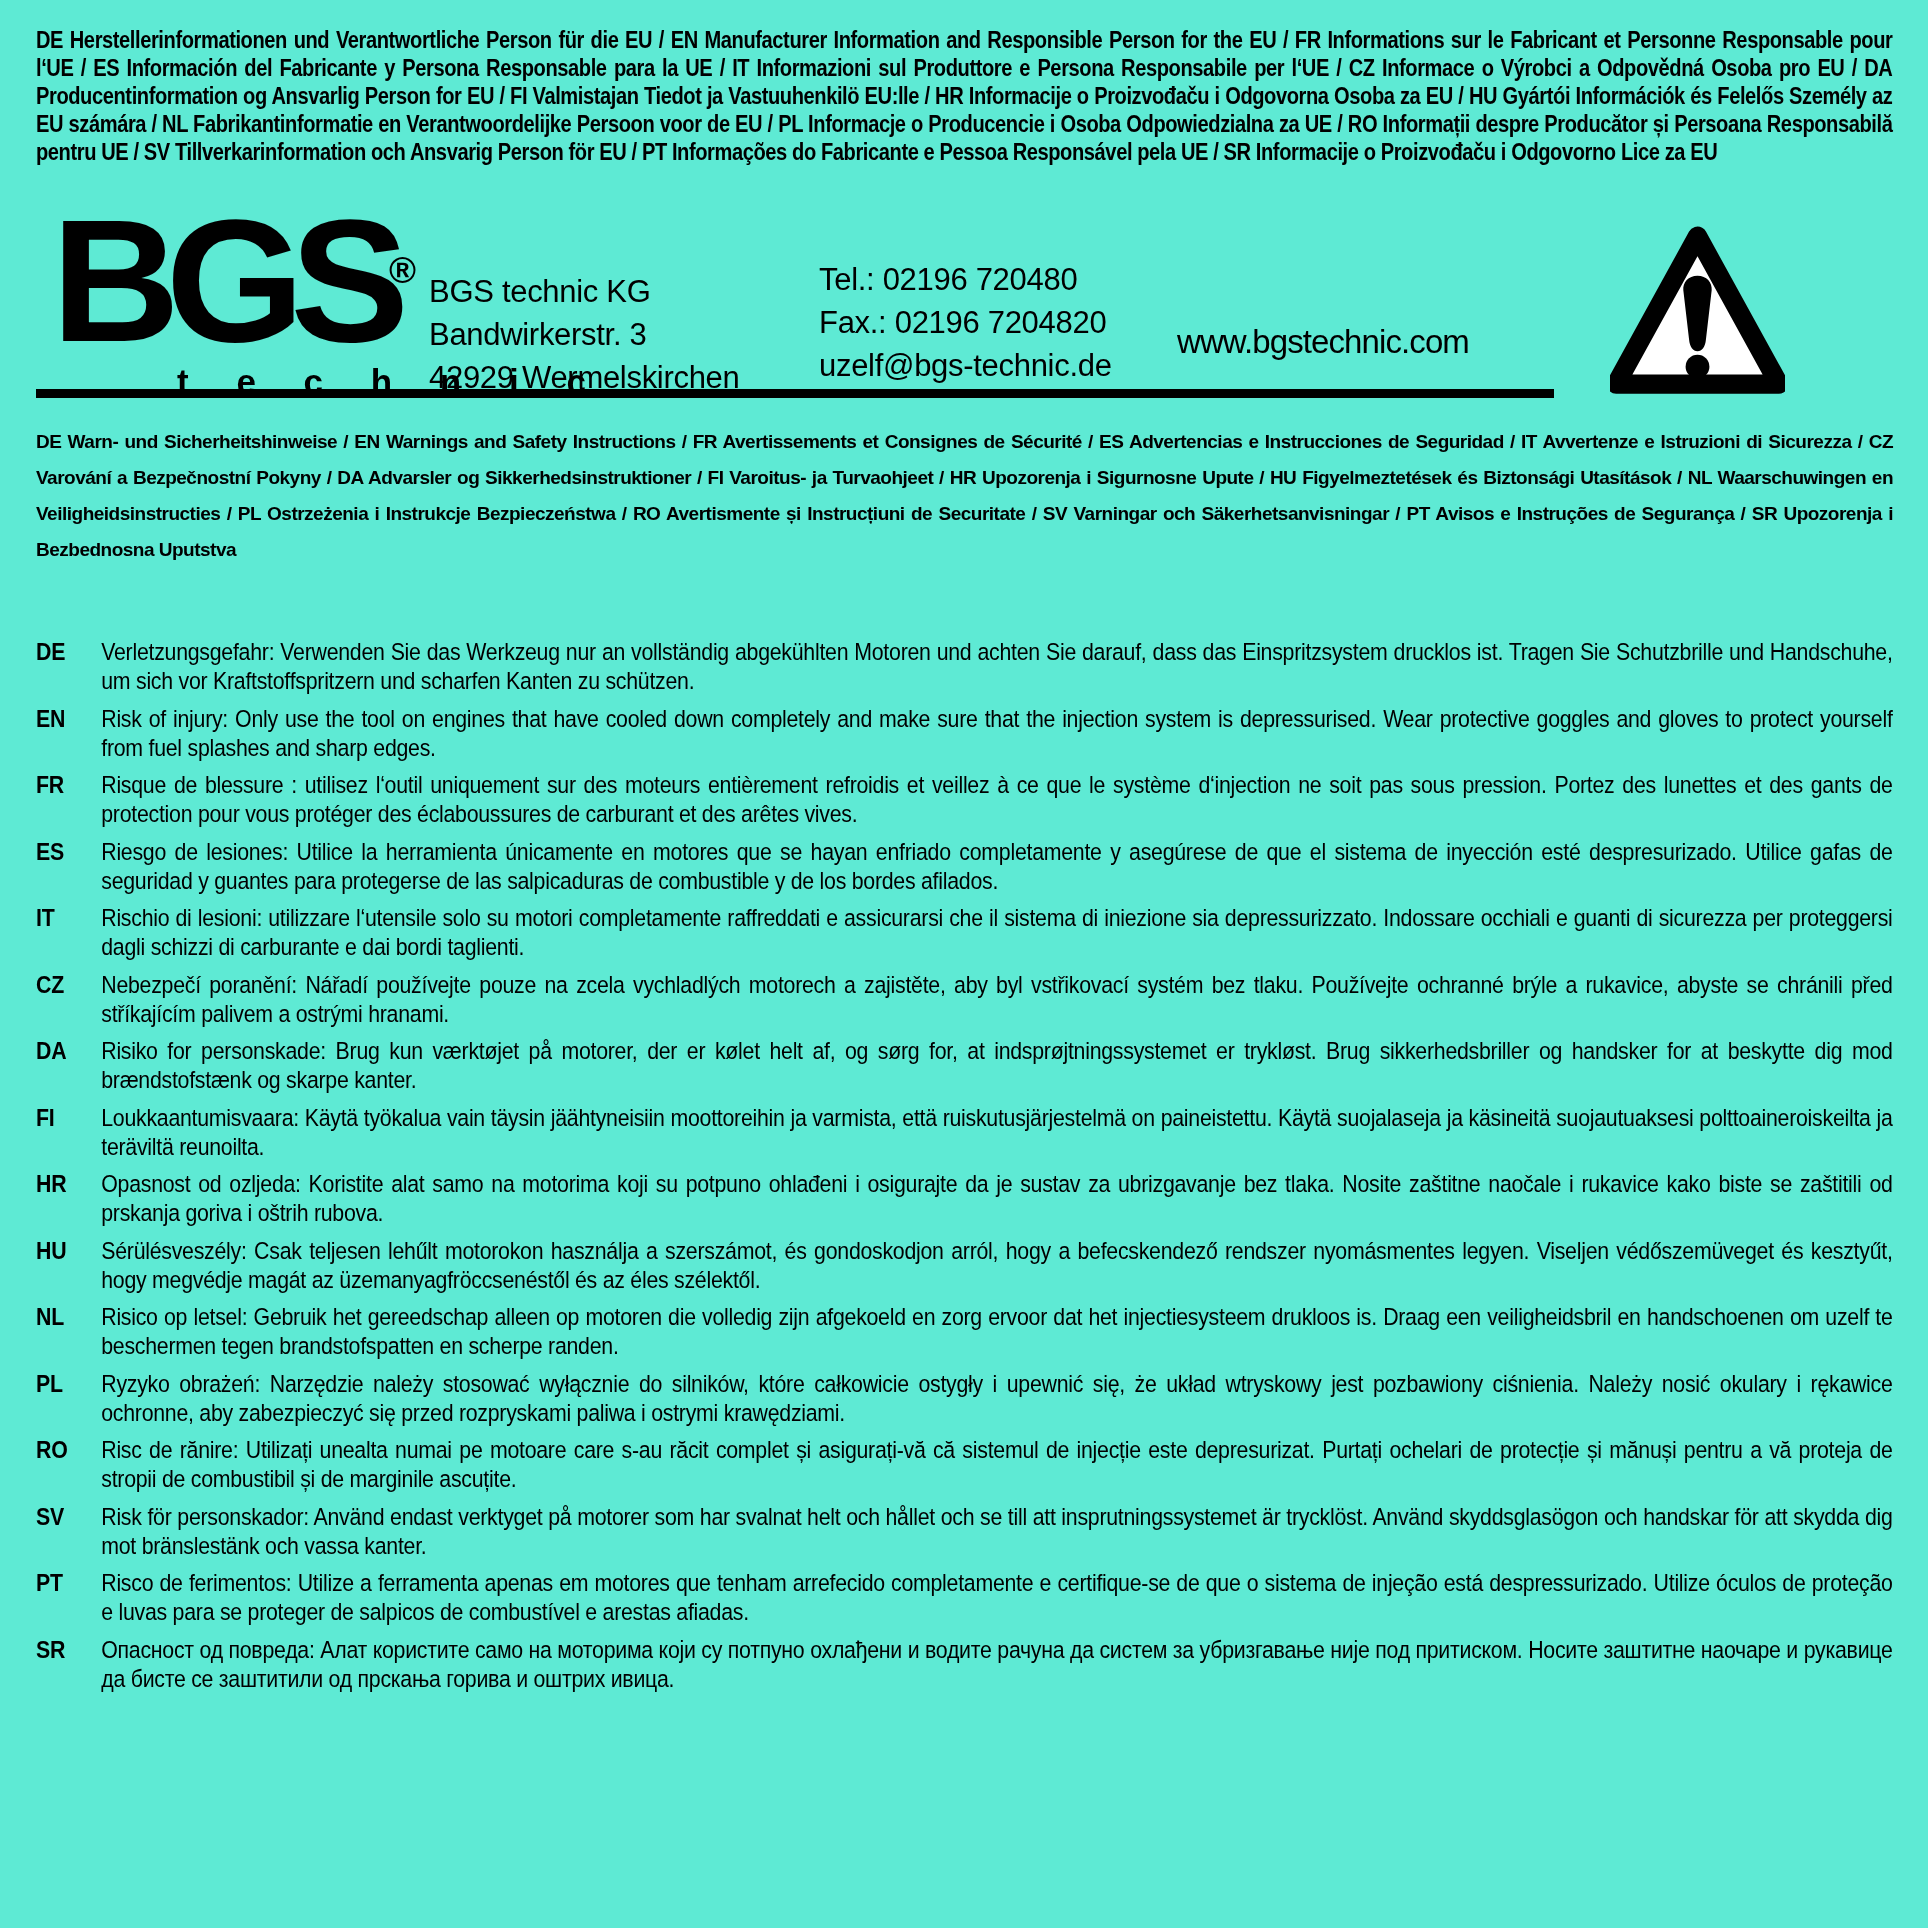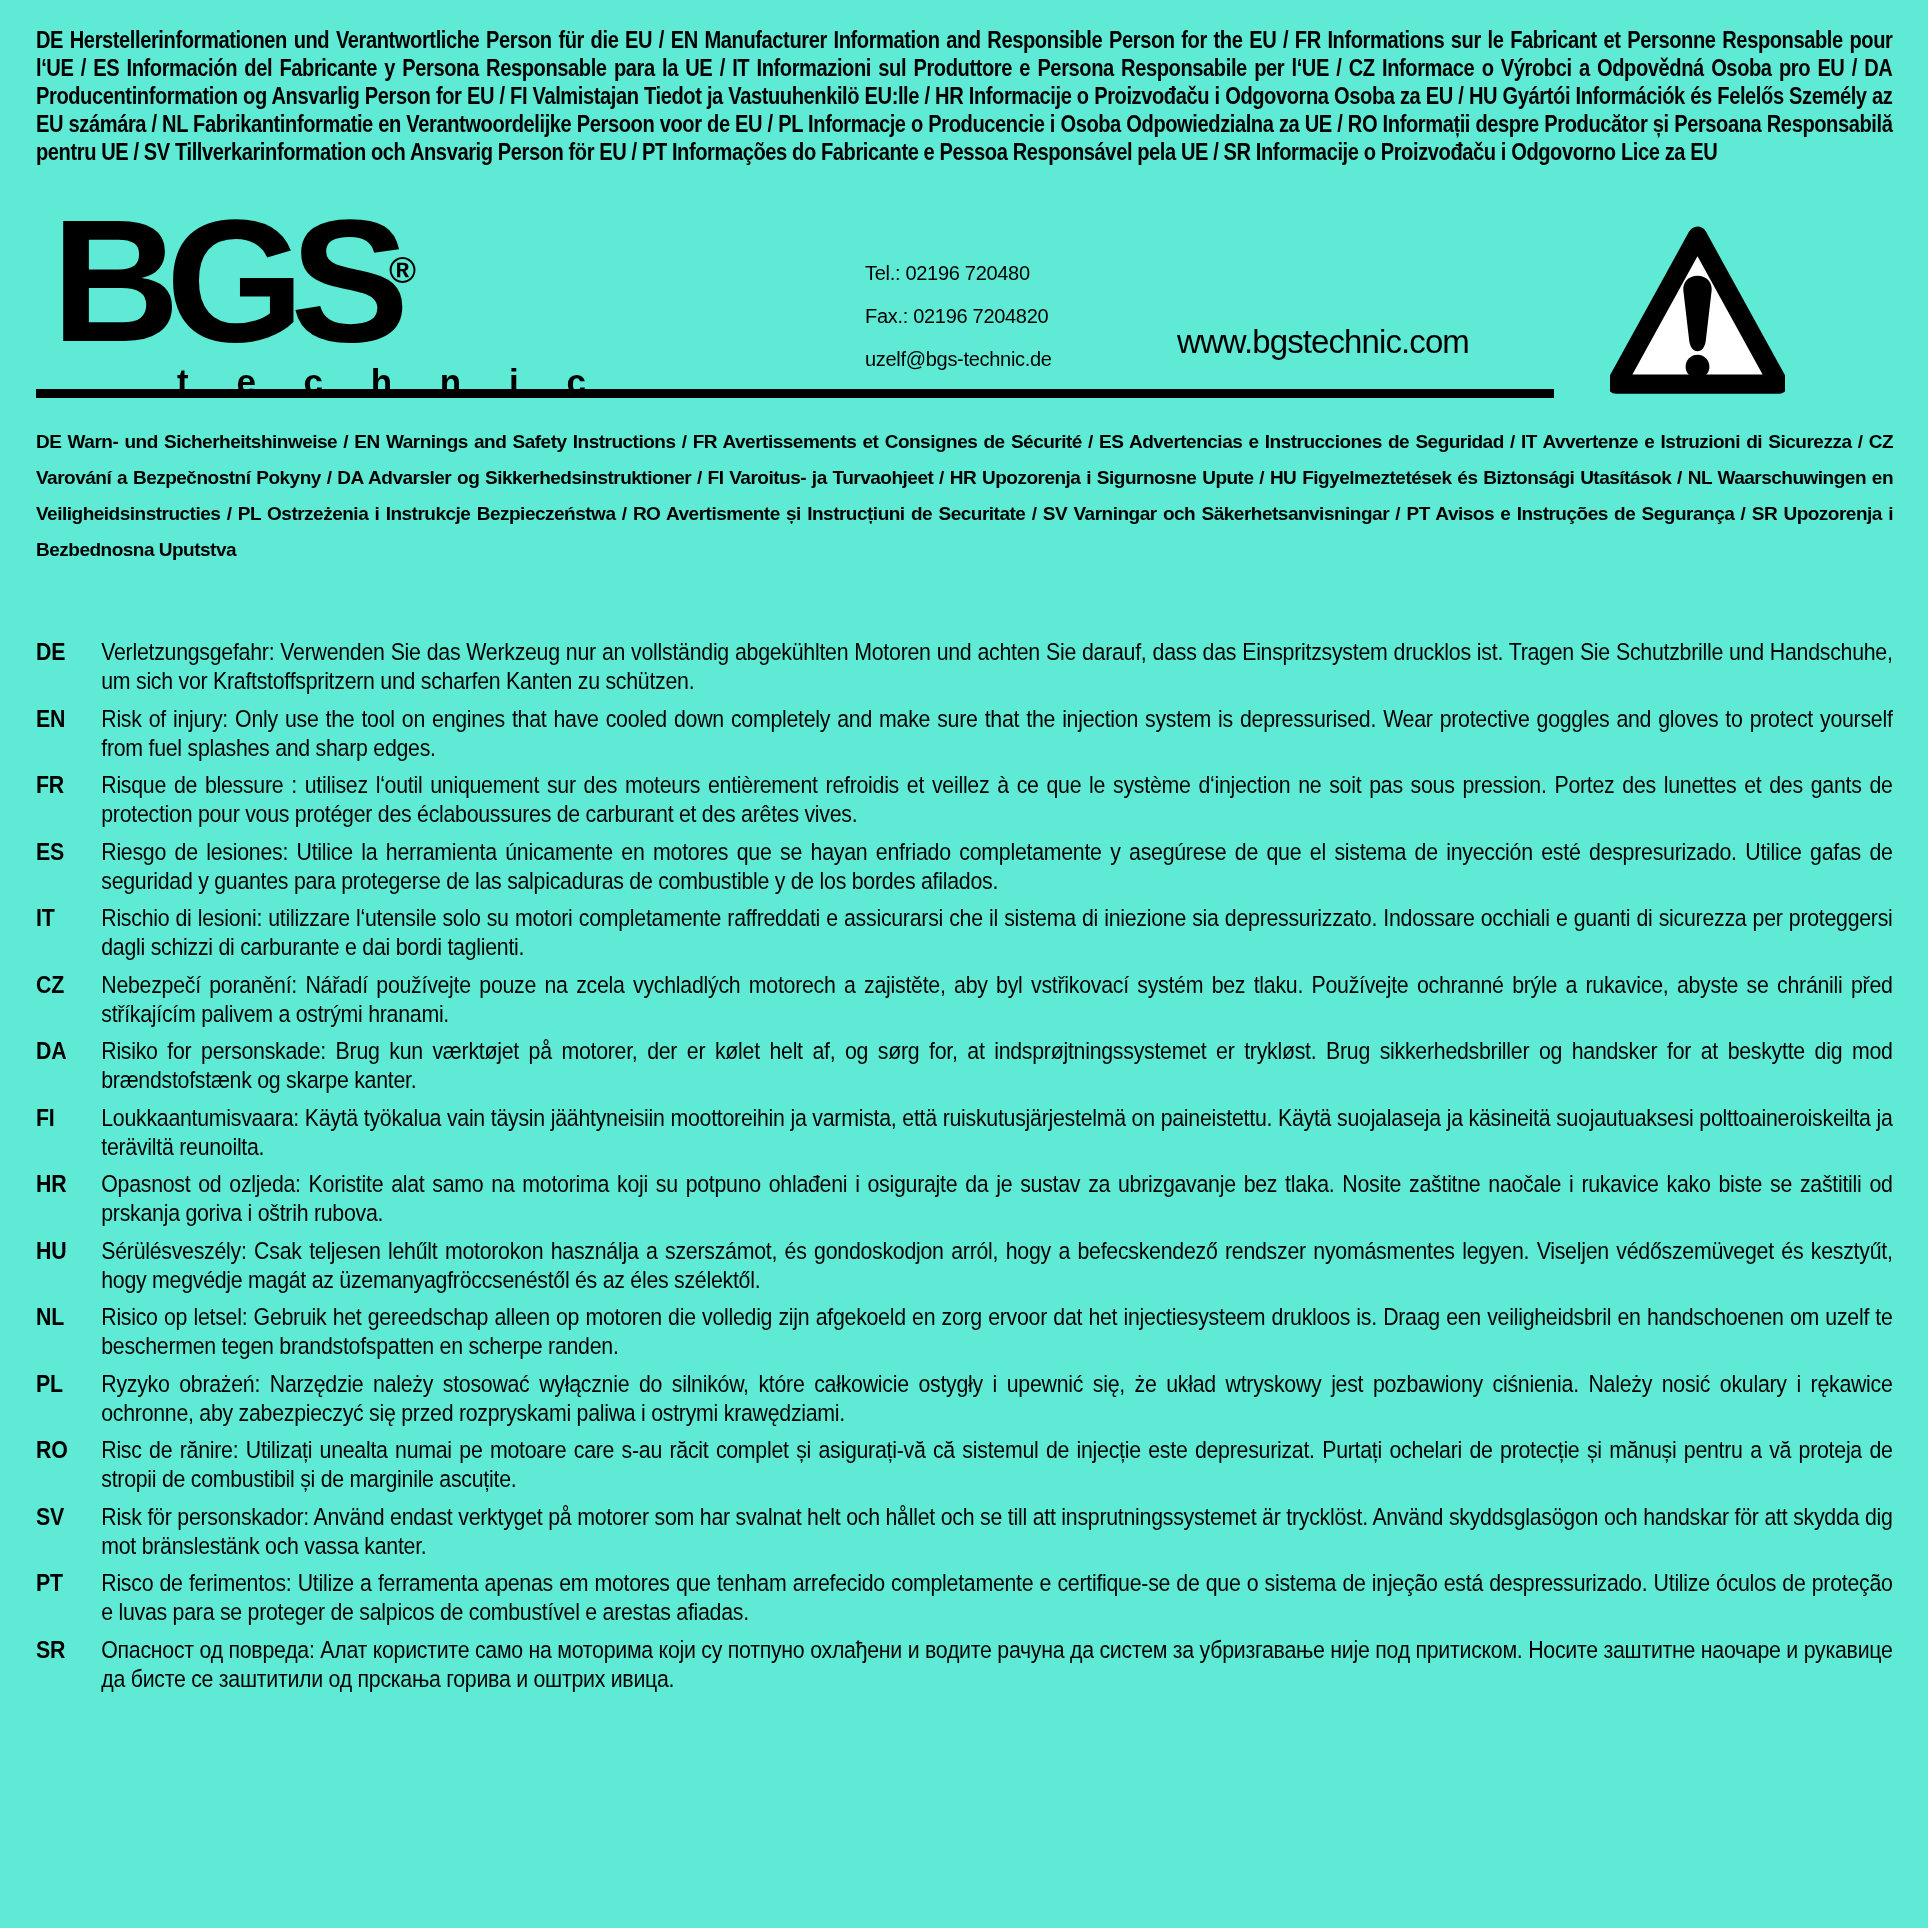--- a/index.html
+++ b/index.html
@@ -20,21 +20,21 @@
     letter-spacing:-0.5px;
     text-align:justify;
   }
   
   .brandrow{position:absolute;left:36px;top:202px;width:1857px;height:202px;}
   .logo{position:absolute;left:0;top:7.5px;width:367px;text-align:center;}
   .logo-bgs{position:relative;font-size:175px;font-weight:bold;letter-spacing:-14px;line-height:141px;transform:scaleX(1.02);transform-origin:0 0;}
   .logo-reg{position:absolute;top:-9.4px;right:-5.6px;font-size:36px;font-weight:bold;letter-spacing:0;}
   .logo-sub{margin-top:13px;margin-left:141px;font-size:35px;font-weight:bold;letter-spacing:19px;line-height:35px;white-space:nowrap;}
   .address{position:absolute;left:393px;top:68px;font-size:31px;line-height:43px;letter-spacing:-0.3px;}
-  .contact{position:absolute;left:783px;top:50px;font-size:20px;line-height:43px;letter-spacing:-0.3px;margin-left:46px;}
+  .contact{position:absolute;left:783px;top:56px;font-size:31px;line-height:43px;letter-spacing:-0.3px;}
   .website{position:absolute;left:1141px;top:121px;font-size:33px;font-weight:normal;letter-spacing:-0.9px;}
   .triangle{position:absolute;left:1574px;top:17px;width:175px;height:185px;}
   
   .rule{position:absolute;left:36px;top:389px;width:1518px;height:8.5px;background:#000;}
   
   .warnhead{
     position:absolute;left:36px;top:424px;width:1857px;
     font-size:19px;font-weight:bold;line-height:36px;
     letter-spacing:-0.5px;
     text-align:justify;
@@ -61,20 +61,25 @@
 
   <div class="brandrow">
 
     <div class="logo">
       <div class="logo-bgs">
         <span>BGS</span><span class="logo-reg">®</span>
       </div>
       <div class="logo-sub">t e c h n i c</div>
     </div>
 
+    <div class="address">
+      <div>BGS technic KG</div>
+      <div>Bandwirkerstr. 3</div>
+      <div>42929 Wermelskirchen</div>
+    </div>
 
     <div class="contact">
       <div>Tel.: 02196 720480</div>
       <div>Fax.: 02196 7204820</div>
       <div>uzelf@bgs-technic.de</div>
     </div>
 
     <div class="website">www.bgstechnic.com</div>
 
     <svg class="triangle" viewBox="0 0 100 100" xmlns="http://www.w3.org/2000/svg">

